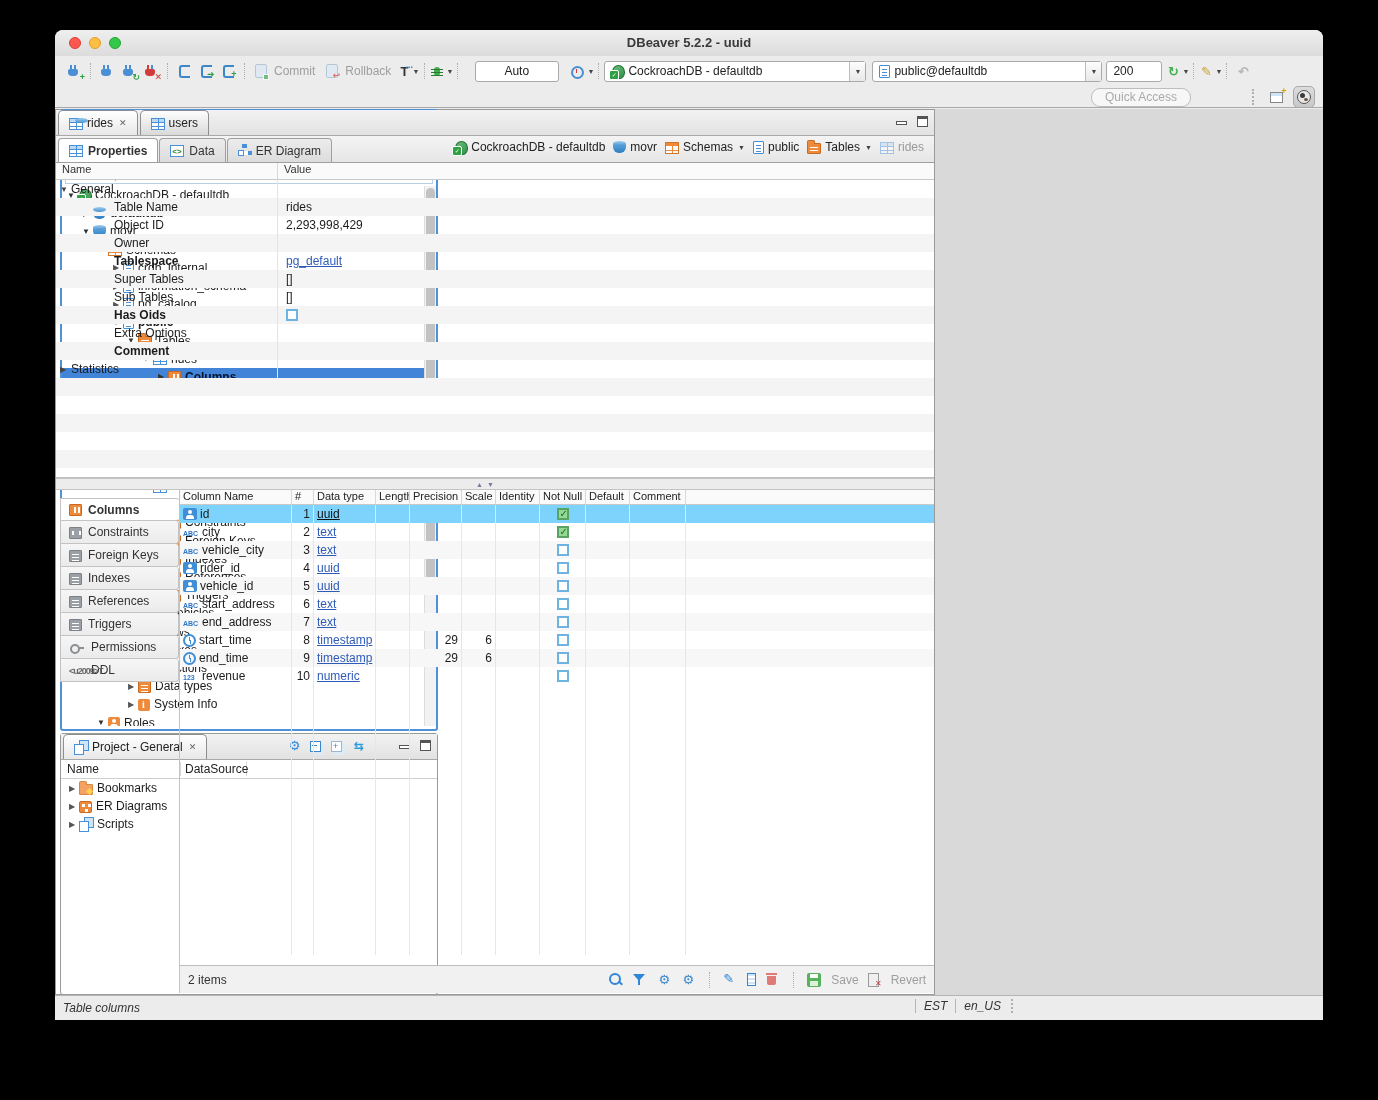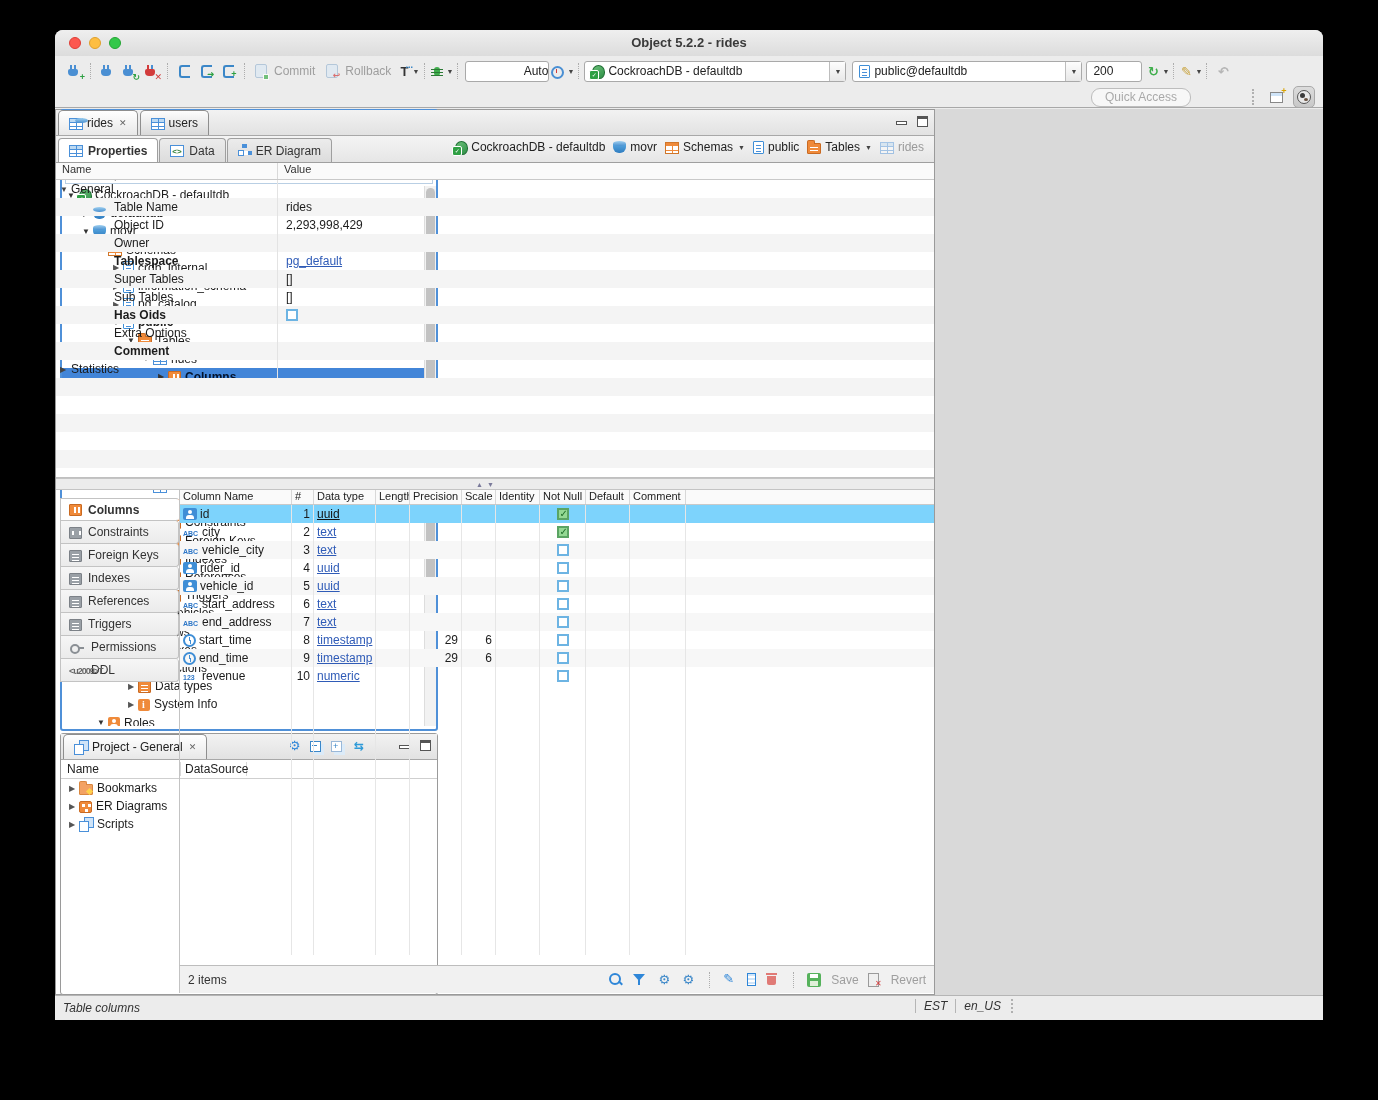--- a/index.html
+++ b/index.html
@@ -16,21 +16,21 @@
   
   .toolbar{position:relative;height:52px;background:#ececec;border-bottom:1px solid #a8a8a8;}
   .tbrow1{display:flex;align-items:center;height:30px;padding-left:8px;}
   .tbrow2{position:relative;height:22px;}
   .tsep{width:0;height:16px;border-left:1px dotted #adadad;margin:0 5px;flex:none;}
   .tbtn{position:relative;display:flex;align-items:center;justify-content:center;width:22px;height:22px;flex:none;}
   .tlabel{font-size:12px;color:#9e9e9e;margin:0 6px 0 2px;}
   .combo{display:flex;align-items:center;height:21px;background:#fff;border:1px solid #a9a9a9;border-radius:3px;font-size:12px;color:#222;flex:none;}
   .combo .cbody{display:flex;align-items:center;padding:0 6px;gap:4px;}
   .combo .cdrop{width:16px;height:100%;border-left:1px solid #bdbdbd;display:flex;align-items:center;justify-content:center;color:#444;font-size:7px;background:linear-gradient(#fdfdfd,#e8e8e8);}
-  .autobox{width:84px;justify-content:flex-end;margin:0 2px;}
+  .autobox{width:84px;justify-content:flex-start;margin:0 12px;padding-left:28px;}
   .fetchbox{width:56px;padding-left:6px;margin:0 4px;}
   .qa-btn{position:absolute;right:132px;top:2px;width:100px;height:19px;border:1px solid #bdbdbd;border-radius:9px;background:#f7f7f7;color:#a9a9a9;font-size:12px;text-align:center;line-height:17px;}
   .row2icons{position:absolute;right:8px;top:0;display:flex;align-items:center;gap:6px;height:22px;}
   .dropcaret{font-size:7px;color:#444;margin-left:1px;}
   
   .icon{position:relative;display:inline-block;width:16px;height:15px;flex:none;}
   .bdg{position:absolute;right:-3px;bottom:-3px;font-style:normal;font-weight:bold;font-size:9px;line-height:9px;}
   .bdg.gn{color:#2ea043;} .bdg.rd{color:#d23b3b;}
   
   .ic-plug::before{content:"";position:absolute;left:2px;top:5px;width:10px;height:7px;background:#4a8fd3;border-radius:2px 2px 4px 4px;}
@@ -251,21 +251,21 @@
 </head>
 <body>
 
 <div id="stage">
 <div id="win">
 
   <div class="titlebar">
     <span class="tl red"></span>
     <span class="tl yellow"></span>
     <span class="tl green"></span>
-    <div class="title">Object 5.2.2 - rides</div>
+    <div class="title">DBeaver 5.2.2 - uuid</div>
   </div>
 
   <div class="toolbar">
     <div class="tbrow1">
       <span class="tbtn">
             <span class="icon ic-plug">
               <i class="bdg gn">+</i>
             </span>
           </span>
       <span class="tsep"></span>

